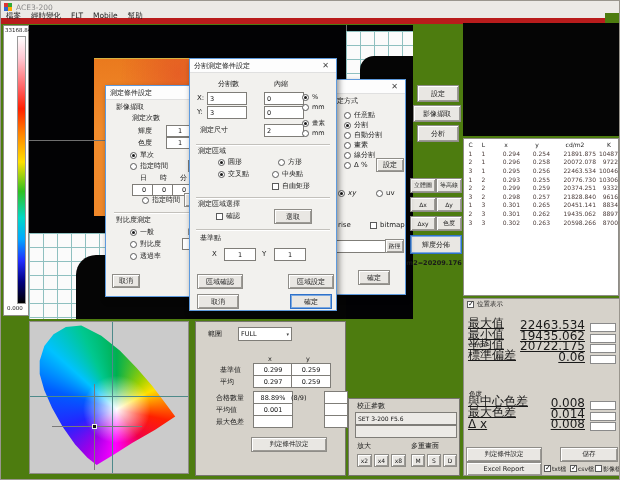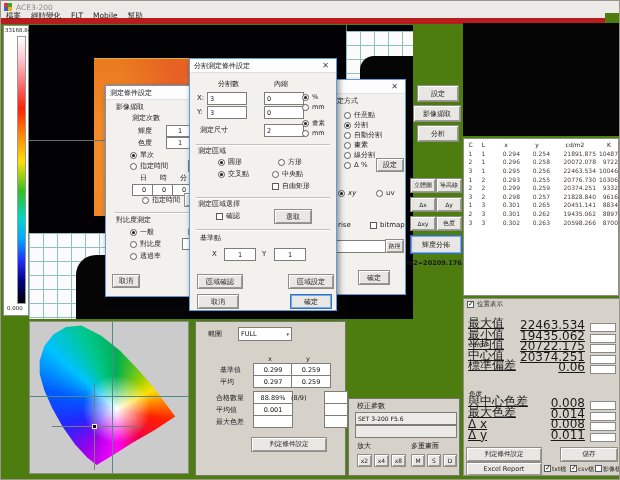--- a/index.html
+++ b/index.html
@@ -195,25 +195,20 @@
         <span class="sl">最小值</span>
           <span class="sv">19435.062</span>
           <i class="sb"></i>
       </div>
         <div class="srow">
         <span class="sl">平均值</span>
           <span class="sv">20722.175</span>
           <i class="sb"></i>
       </div>
         <div class="srow">
-        <span class="sl">中心值</span>
-          <span class="sv">20374.251</span>
-          <i class="sb"></i>
-      </div>
-        <div class="srow">
         <span class="sl">標準偏差</span>
           <span class="sv">0.06</span>
           <i class="sb"></i>
       </div>
       </div>
     <span class="lbl" style="left:5px;top:92px;font-size:6.5px;">色度</span>
     <div class="abs" style="left:4px;top:101px;width:148px;">
 
     <div class="srow">
         <span class="sl">與中心色差</span>
@@ -221,25 +216,20 @@
           <i class="sb"></i>
       </div>
         <div class="srow">
         <span class="sl">最大色差</span>
           <span class="sv">0.014</span>
           <i class="sb"></i>
       </div>
         <div class="srow">
         <span class="sl">Δ x</span>
           <span class="sv">0.008</span>
-          <i class="sb"></i>
-      </div>
-        <div class="srow">
-        <span class="sl">Δ y</span>
-          <span class="sv">0.011</span>
           <i class="sb"></i>
       </div>
       </div>
     <div class="btn" style="left:2px;top:148px;width:74px;height:13px;font-size:6.5px;">判定條件設定</div>
     <div class="btn" style="left:96px;top:148px;width:56px;height:13px;font-size:6.5px;">儲存</div>
     <div class="btn" style="left:2px;top:163px;width:74px;height:12px;font-size:6.5px;">Excel Report</div>
     <span class="ritem" style="left:80px;top:166px;font-size:6px;gap:1px;">
         <i class="chk on"></i>
         <span>txt檔</span>
       </span>

